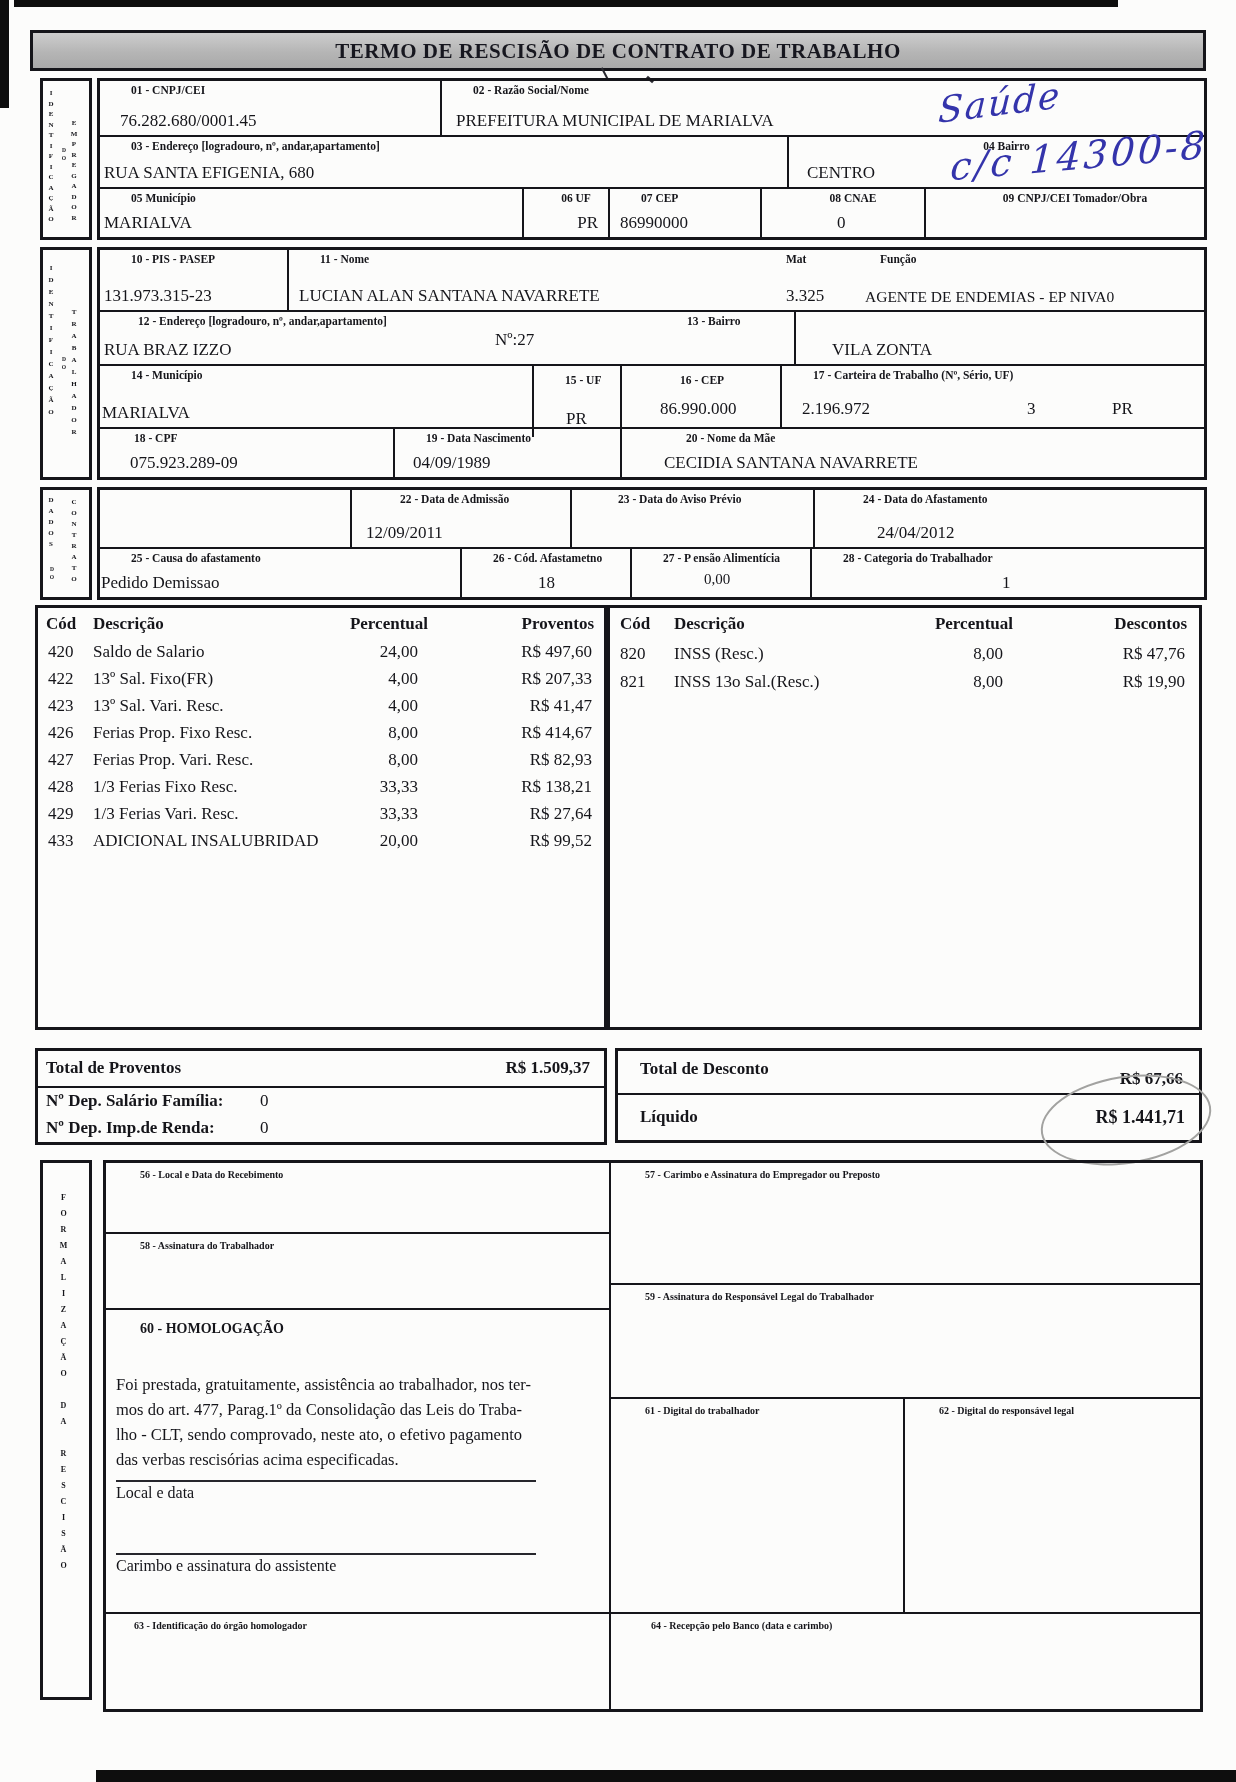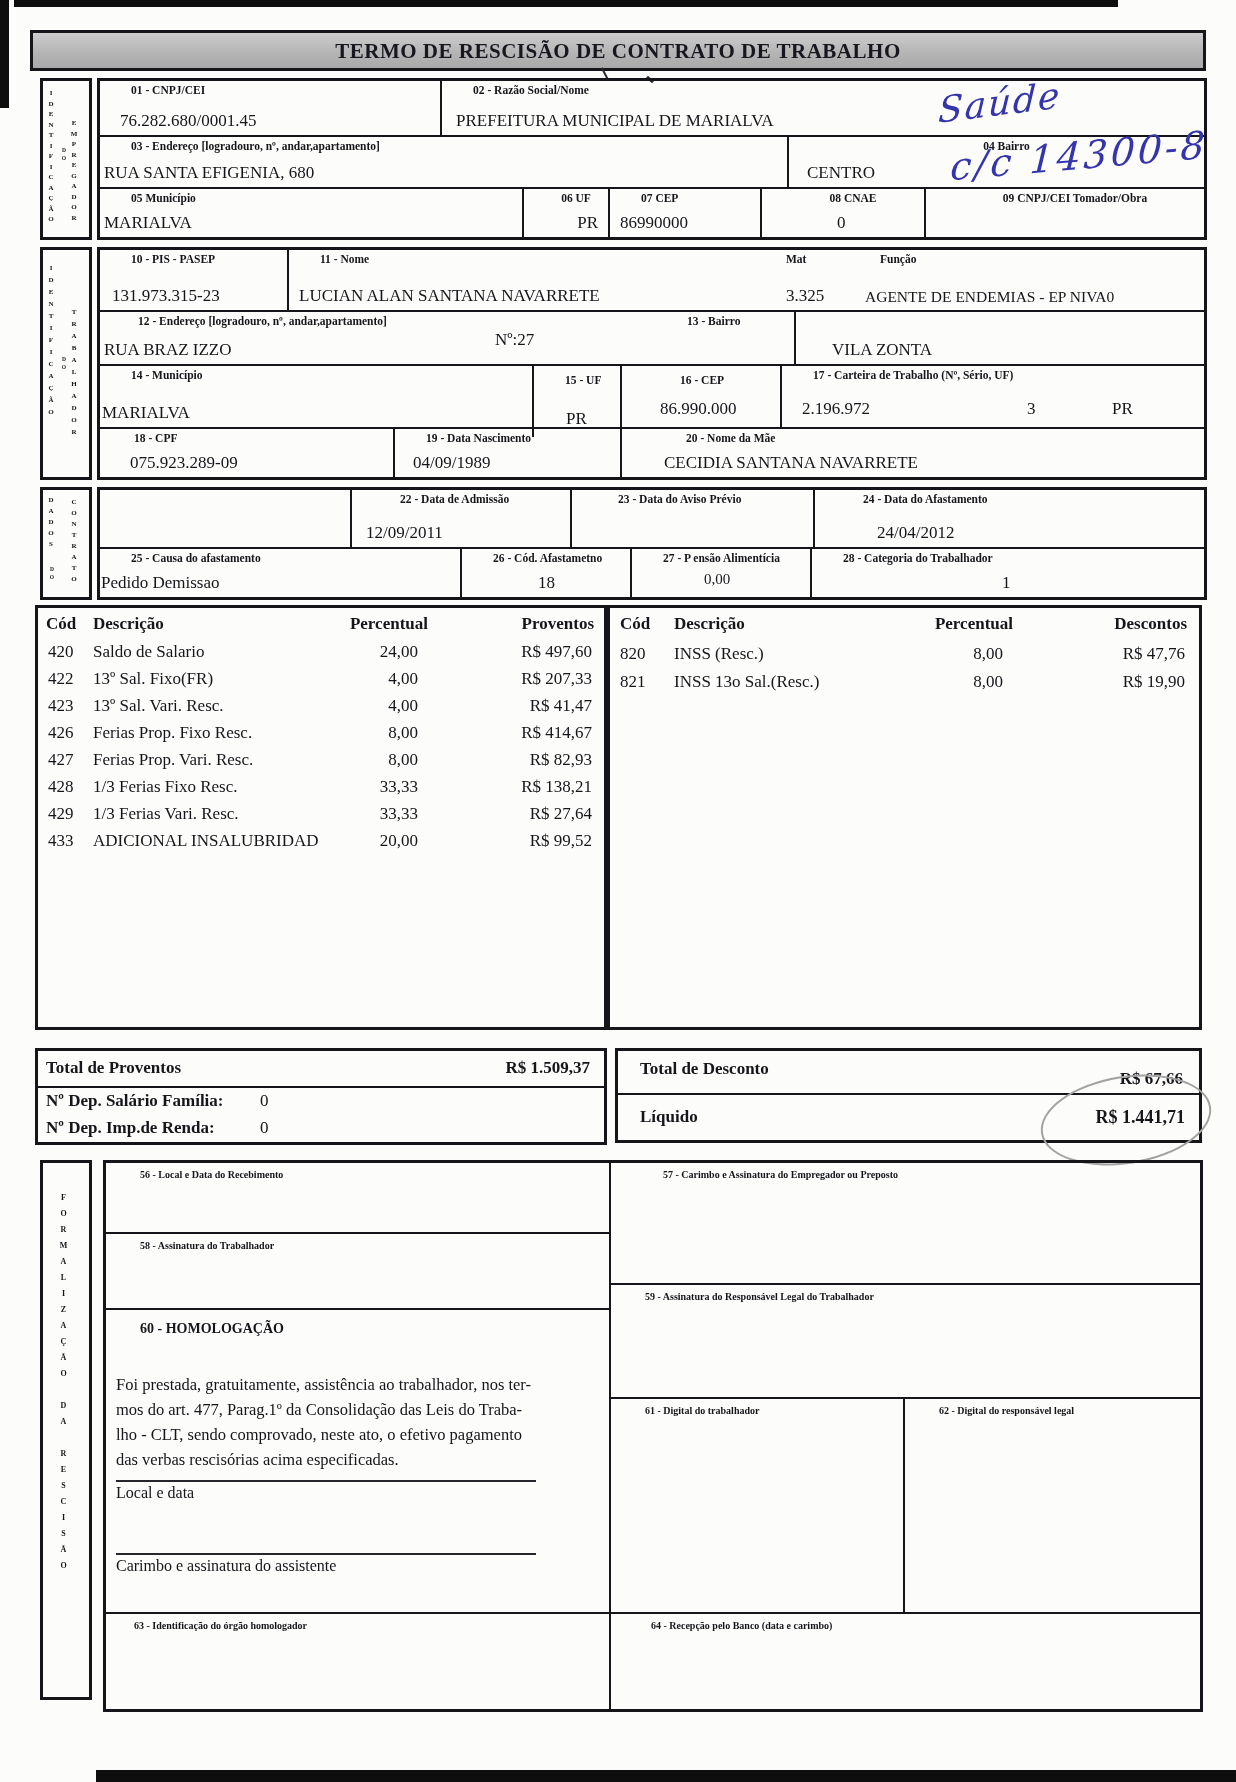--- a/index.html
+++ b/index.html
@@ -96,21 +96,21 @@
   <div class="box" style="left:40px;top:247px;width:52px;height:233px;">
     <span class="vert" style="left:4px;top:14px;font-size:7px;letter-spacing:4px;">IDENTIFICAÇÃO</span>
     <span class="vert" style="left:18px;top:106px;font-size:5.5px;letter-spacing:1.5px;">DO</span>
     <span class="vert" style="left:27px;top:58px;font-size:7px;letter-spacing:4px;">TRABALHADOR</span>
   </div>
 
   <div class="box" style="left:97px;top:247px;width:1110px;height:233px;">
 
     <div class="cell" style="left:0;top:0;width:187px;height:60px;">
       <div class="lbl">10 - PIS - PASEP</div>
-      <div class="val" style="left:12px;">131.973.315-23</div>
+      <div class="val" style="left:4px;">131.973.315-23</div>
     </div>
     <div class="cell bl" style="left:187px;top:0;width:917px;height:60px;">
       <div class="lbl">11 - Nome</div>
       <div class="lbl abs" style="left:490px;top:0;">Mat</div>
       <div class="lbl abs" style="left:584px;top:0;">Função</div>
       <div class="val" style="left:10px;">LUCIAN ALAN SANTANA NAVARRETE</div>
       <div class="val" style="left:497px;">3.325</div>
       <div class="val" style="left:576px;font-size:15.5px;">AGENTE DE ENDEMIAS - EP NIVA0</div>
     </div>
 
@@ -323,21 +323,21 @@
       </div>
       <div class="rule" style="left:10px;top:170px;width:420px;"></div>
       <div class="abs" style="left:10px;top:174px;font-size:16px;">Local e data</div>
       <div class="rule" style="left:10px;top:243px;width:420px;"></div>
       <div class="abs" style="left:10px;top:247px;font-size:16px;">Carimbo e assinatura do assistente</div>
     </div>
     <div class="cell br bt" style="left:0;top:449px;width:505px;height:97px;">
       <div class="lbl2" style="padding-left:4px;">63 - Identificação do órgão homologador</div>
     </div>
 
-    <div class="cell" style="left:505px;top:0;width:589px;height:120px;margin-left:18px;">
+    <div class="cell" style="left:505px;top:0;width:589px;height:120px;">
       <div class="lbl2">57 - Carimbo e Assinatura do Empregador ou Preposto</div>
     </div>
     <div class="cell bt" style="left:505px;top:120px;width:589px;height:114px;">
       <div class="lbl2">59 - Assinatura do Responsável Legal do Trabalhador</div>
     </div>
     <div class="cell bt" style="left:505px;top:234px;width:292px;height:215px;">
       <div class="lbl2">61 - Digital do trabalhador</div>
     </div>
     <div class="cell bt bl" style="left:797px;top:234px;width:297px;height:215px;">
       <div class="lbl2">62 - Digital do responsável legal</div>

